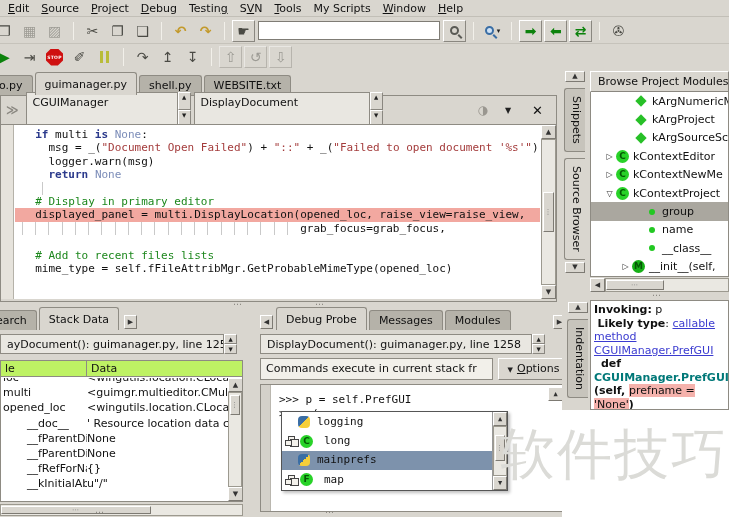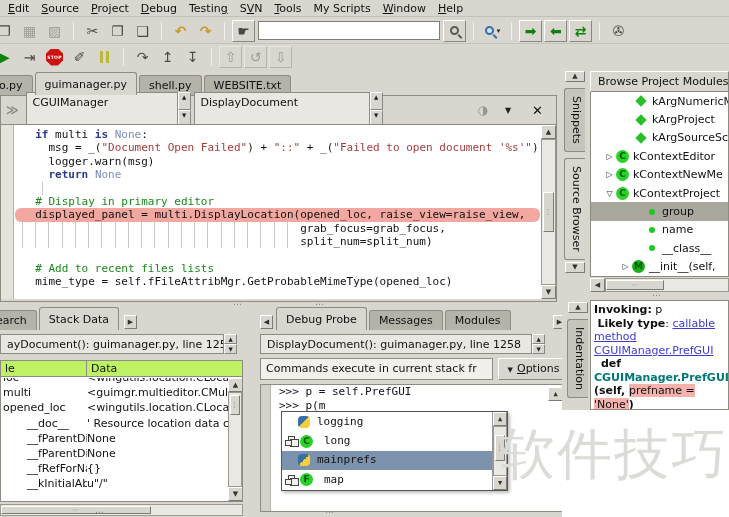--- a/index.html
+++ b/index.html
@@ -47,21 +47,21 @@
   .spin-b { flex:1; border:1px solid; border-color:#fff #8a8780 #8a8780 #fff; background:#d9d6cf; font-size:5.5px; line-height:8px; text-align:center; color:#222; }
   #scope-combo { width:152px; } #symbol-combo { width:176px; }
   #moon-icon { color:#9a9790; font-size:12px; margin-left:auto; margin-right:14px; }
   #nav-caret { font-size:8px; color:#222; margin-right:18px; }
   #close-icon { font-size:13px; font-weight:bold; color:#111; margin-right:8px; }
 
   #codewrap { position:relative; height:175px; background:#fff; border-top:1px solid #8e8b83; overflow:hidden; }
   #gutter { position:absolute; left:0; top:0; bottom:0; width:13px; background:#e6e3dc; border-right:1px solid #b5b2a9; }
   #code-lines { position:absolute; left:14px; right:16px; top:3px; font:11px/13.4px "DejaVu Sans Mono","Liberation Mono",monospace; }
   .cline { height:13.4px; white-space:pre; padding-left:7px; }
-  .cline.hl { background:#f2a8a0;border-radius:6px; }
+  .cline.hl { background:#f2a8a0; }
   .tok-k { color:#2b3a8c; font-weight:bold; }
   .tok-n { color:#7b8cb8; }
   .tok-s { color:#a43c3c; }
   .tok-c { color:#1c871c; }
   .guides { display:inline-block; height:13px; vertical-align:top; background:repeating-linear-gradient(to right,#c9c9c9 0 1px,transparent 1px 2ch); }
   .guide1 { display:inline-block; width:1px; height:13px; margin-left:3ch; background:#c9c9c9; vertical-align:top; }
 
   
   .sarw { width:15px; height:14px; border:1px solid; border-color:#fff #7d7a73 #7d7a73 #fff; background:#d9d6cf; color:#333; font-size:7px; line-height:12px; text-align:center; flex:none; }
   .track { background:#eae8e2; border:1px solid #9c998f; position:relative; }
@@ -114,21 +114,21 @@
   
   #bm-panel { position:absolute; left:260px; top:306px; width:306px; height:211px; }
   #mtabs .sarw.first { margin:0 3px 1px 0; width:13px; }
   #mtabs .sarw.last { margin-left:auto; width:13px; margin-bottom:1px; }
   #cmdrow { display:flex; gap:5px; margin-top:4px; }
   #cmd-entry { flex:1; height:22px; border:1px solid #8e8b83; background:#f2f0ea; padding:3px 5px 0; white-space:nowrap; overflow:hidden; }
   #options-btn { width:68px; height:22px; border:1px solid; border-color:#fff #8a8780 #8a8780 #fff; background:#d9d6cf; text-align:center; padding-top:3px; white-space:nowrap; }
   #options-btn .tcaret { margin-right:4px; }
   #console { margin-top:4px; height:128px; background:#fff; border:1px solid #8e8b83; position:relative; font:11px/14px "DejaVu Sans Mono","Liberation Mono",monospace; }
   #cgutter { position:absolute; left:0; top:0; bottom:0; width:10px; background:#d4d1ca; border-right:1px solid #bab7af; }
-  #clines { position:absolute; left:18px; top:0; }
+  #clines { position:absolute; left:18px; top:8px; }
   #console .sarw.up { position:absolute; right:2px; top:2px; }
   #popup { position:absolute; left:20px; top:26px; width:227px; height:80px; background:#fff; border:1px solid #555; box-shadow:2px 2px 3px rgba(0,0,0,.25); }
   .prow { height:19.4px; display:flex; align-items:center; font-family:"DejaVu Sans Mono","Liberation Mono",monospace; }
   .prow.selected { background:#7d92ac; }
   .prow .plabel { margin-left:7px; }
   .pyicon { width:12px; height:12px; border-radius:4px; background:linear-gradient(135deg,#3a6ea5 0 50%,#f5cf3a 50% 100%); flex:none; }
   .structicon { width:11px; height:10px; position:relative; flex:none; margin-right:4px; }
   .structicon::before { content:""; position:absolute; top:0; left:3px; width:5px; height:4px; border:1px solid #444; background:#f4f2ec; }
   .structicon::after { content:""; position:absolute; bottom:0; left:0; width:5px; height:4px; border:1px solid #444; background:#f4f2ec; box-shadow:6px 0 0 #f4f2ec, 6px 0 0 1px #444; }
   #pscroll { position:absolute; right:0; top:0; bottom:0; width:15px; display:flex; flex-direction:column; border-left:1px solid #999; }
@@ -288,21 +288,20 @@
     <div id="gutter"></div>
     <div id="code-lines">
         <div class="cline"><span>  </span><span class="tok-k">if</span><span> multi </span><span class="tok-k">is</span><span> </span><span class="tok-n">None</span><span>:</span></div>
         <div class="cline"><span>    msg = _(</span><span class="tok-s">"Document Open Failed"</span><span>) + </span><span class="tok-s">"::"</span><span> + _(</span><span class="tok-s">"Failed to open document '%s'"</span><span>) % name</span></div>
         <div class="cline"><span>    logger.warn(msg)</span></div>
         <div class="cline"><span>    </span><span class="tok-k">return</span><span> </span><span class="tok-n">None</span></div>
         <div class="cline"><span class="guide1"></span></div>
         <div class="cline"><span>  </span><span class="tok-c"># Display in primary editor</span></div>
         <div class="cline hl"><span>  displayed_panel = multi.DisplayLocation(opened_loc, raise_view=raise_view,</span></div>
         <div class="cline"><span class="guides" style="width: 42ch;"></span><span>grab_focus=grab_focus,</span></div>
-        <div class="cline"><span class="guides" style="width: 42ch;"></span><span>split_num=split_num)</span></div>
         <div class="cline"><span> </span></div>
         <div class="cline"><span>  </span><span class="tok-c"># Add to recent files lists</span></div>
         <div class="cline"><span>  mime_type = self.fFileAttribMgr.GetProbableMimeType(opened_loc)</span></div>
       </div>
     <div id="vscroll">
       <span class="sarw">▲</span>
       <span class="track">
           <span class="thumb" style="left:1px;right:1px;top:52px;height:40px">⋮</span>
         </span>
       <span class="sarw">▼</span>

